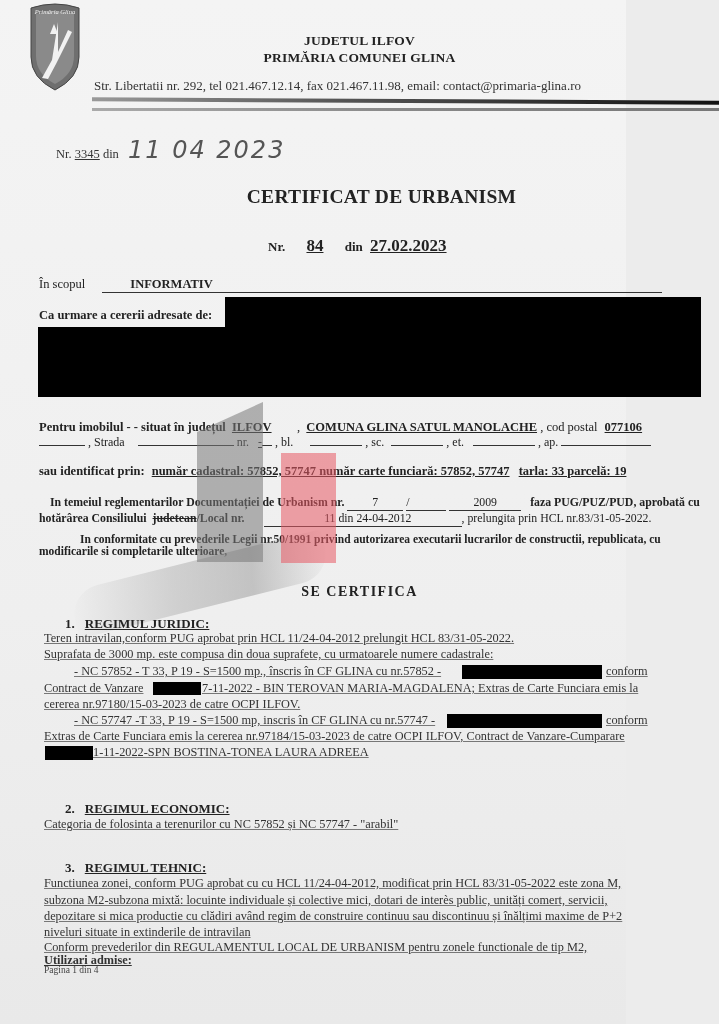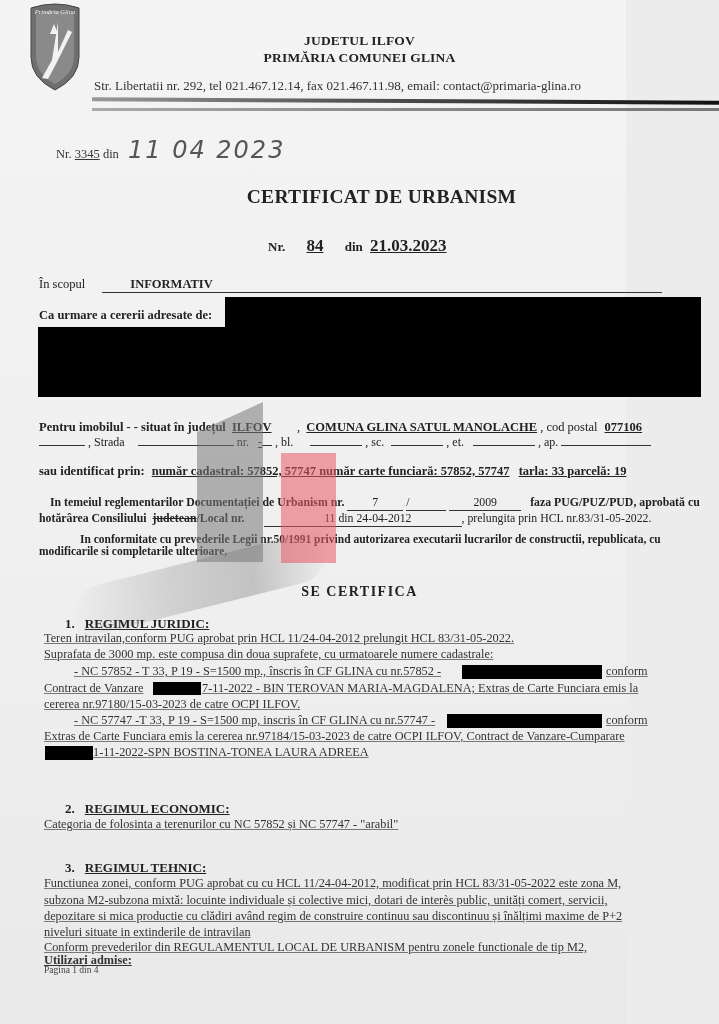--- a/index.html
+++ b/index.html
@@ -68,21 +68,21 @@
     <span class="u">3345</span>
     <span>din</span>
     <span class="handwritten">11 04 2023</span>
   </div>
 
   <div class="title">CERTIFICAT DE URBANISM</div>
   <div class="cert-nr">
     <span>Nr.</span>
     <span class="big" style="margin:0 18px;">84</span>
     <span>din</span>
-    <span class="big" style="margin-left:4px;">21.03.2023</span>
+    <span class="big" style="margin-left:4px;">27.02.2023</span>
   </div>
 
   <div class="row" style="left:39px; top:277px;">
     <span>În scopul</span>
     <span style="display:inline-block; width:560px; border-bottom:1px solid #333; margin-left:14px; padding-left:28px; box-sizing:border-box;">
       <span class="bold">INFORMATIV</span>
     </span>
   </div>
 
   <div class="row bold" style="left:39px; top:308px;">Ca urmare a cererii adresate de:</div>

